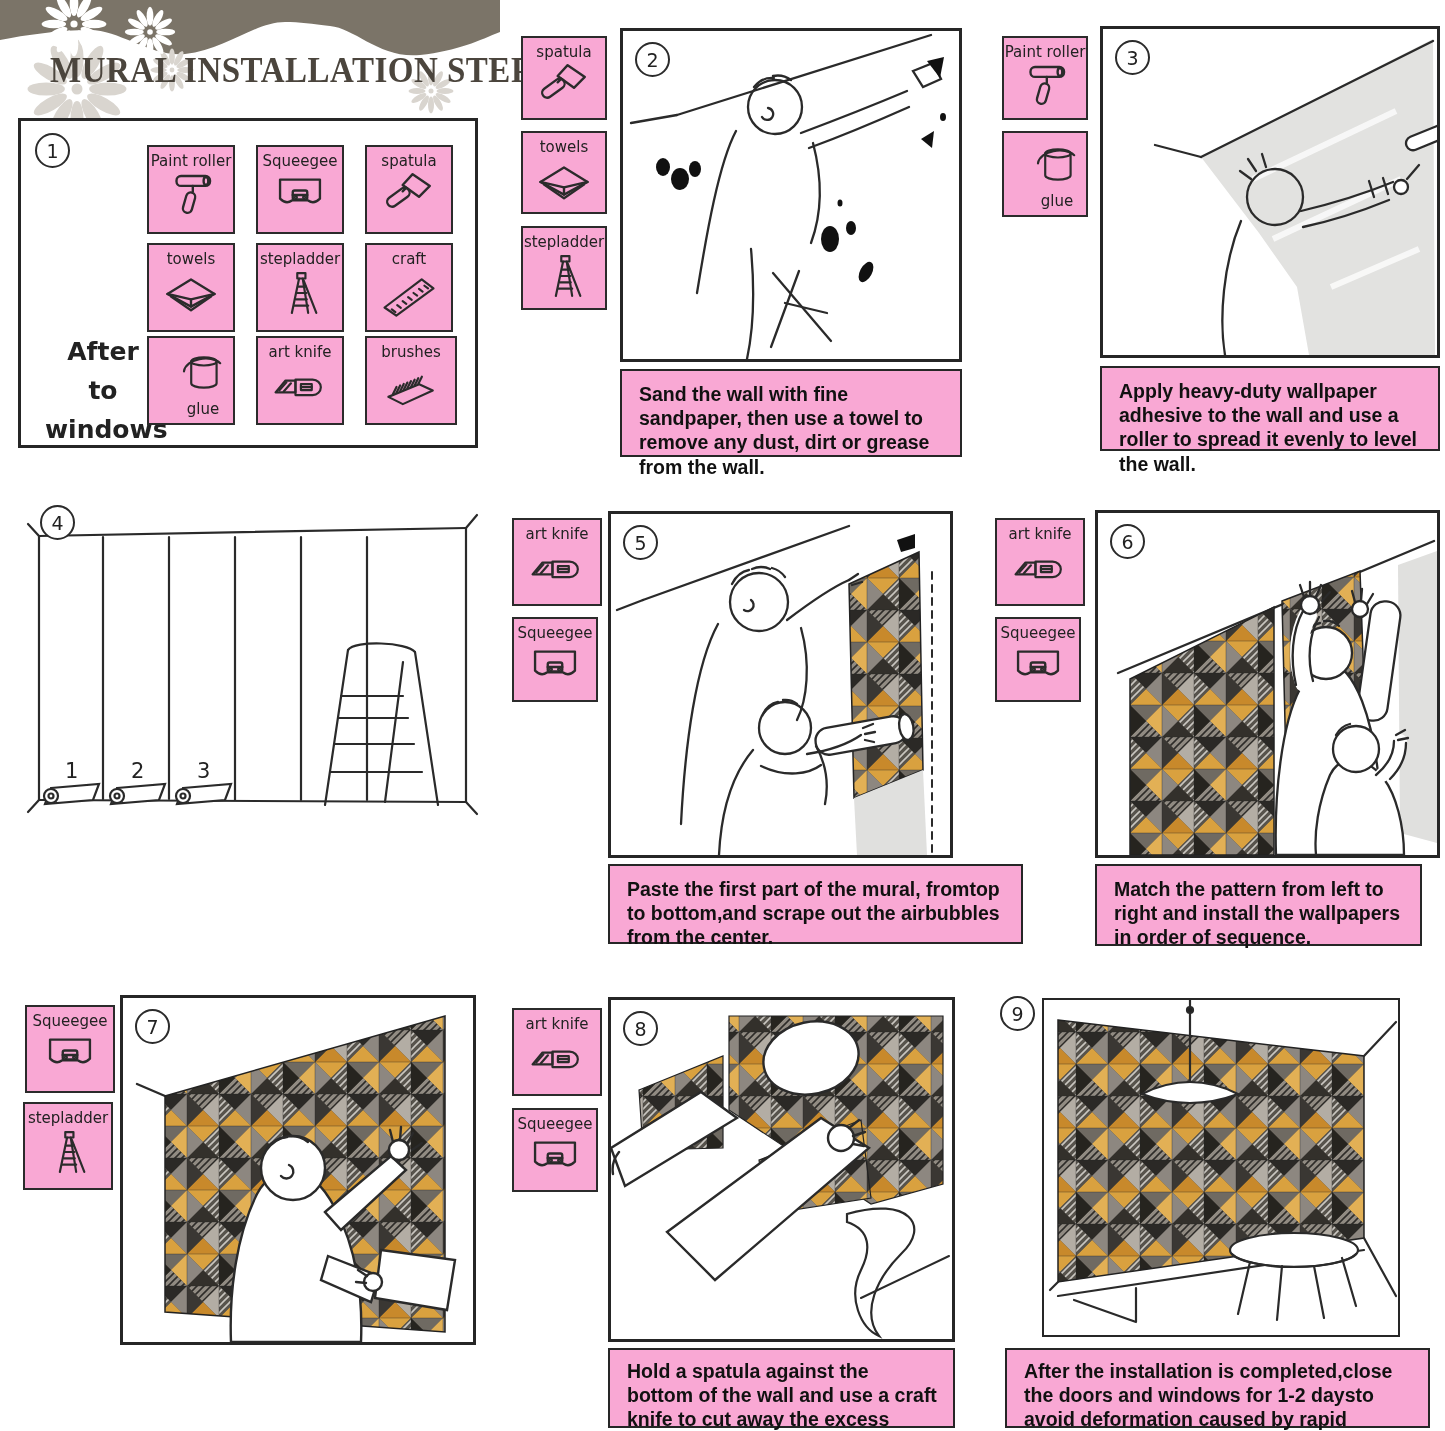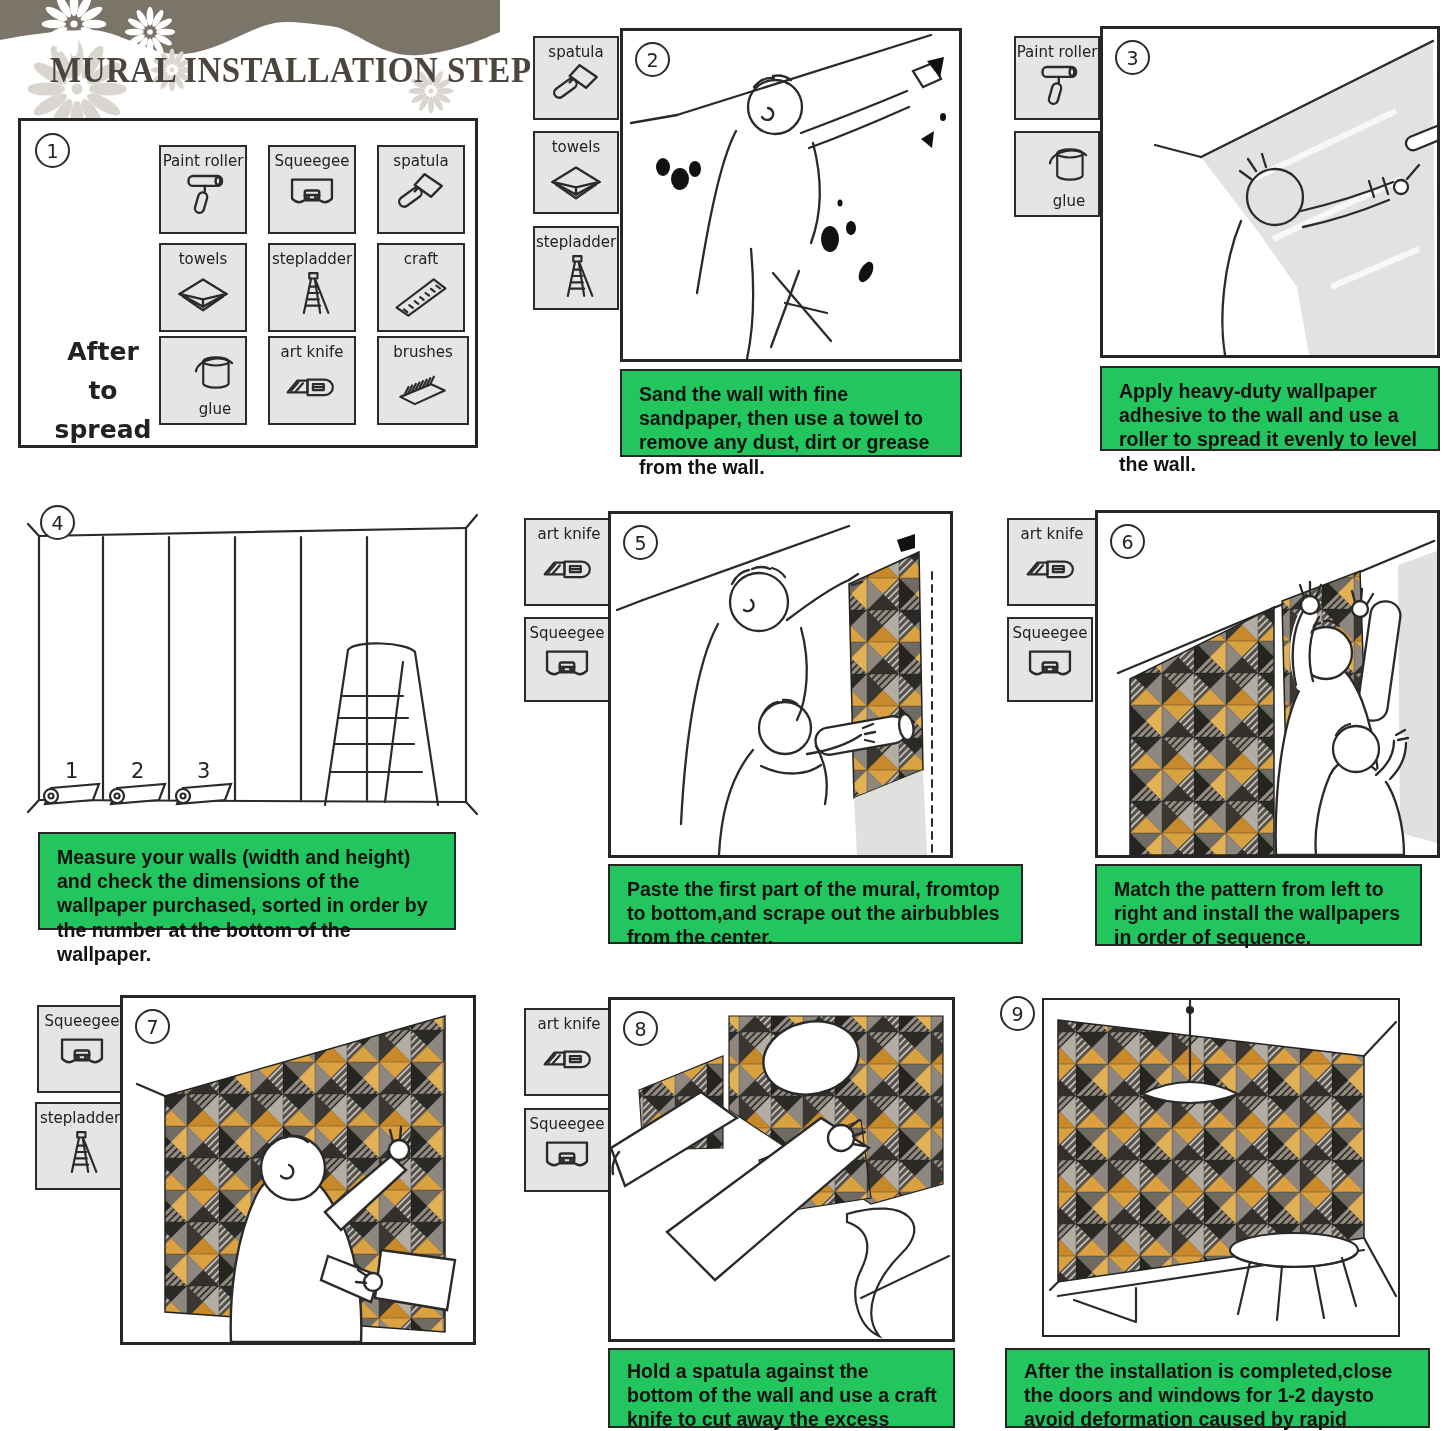--- a/index.html
+++ b/index.html
@@ -1,29 +1,29 @@
 <!DOCTYPE html>
 <html><head>
 <meta charset="utf-8">
 <style>
   html,body{margin:0;padding:0;background:#fff;}
   #root{position:relative;width:1445px;height:1431px;background:#fff;overflow:hidden;
         font-family:"Liberation Sans",sans-serif;color:#1c1c1c;}
   .abs{position:absolute;}
   .frame{position:absolute;border:3px solid #262626;background:#fff;box-sizing:border-box;}
   .thin{border-width:2.4px;}
-  .cap{position:absolute;border:2.6px solid #262626;background:#22c55e;box-sizing:border-box;
+  .cap{position:absolute;border:2.6px solid #262626;background:#f9a8d4;box-sizing:border-box;
        font-family:"Liberation Sans",sans-serif;font-weight:bold;font-size:19.5px;
        line-height:1.24;color:#111;padding:11px 14px 8px 17px;}
   .badge{position:absolute;width:31px;height:31px;border:2.4px solid #2b2b2b;border-radius:50%;
          background:#fff;display:flex;align-items:center;justify-content:center;
          font-family:"DejaVu Sans",sans-serif;font-size:19px;color:#222;z-index:5;}
-  .tcard{position:absolute;border:2.4px solid #2b2b2b;background:#e5e5e5;box-sizing:border-box;
+  .tcard{position:absolute;border:2.4px solid #2b2b2b;background:#f9a8d4;box-sizing:border-box;
          display:flex;flex-direction:column;align-items:center;justify-content:flex-start;
-         padding-top:5px;gap:1px;margin-left:12px;}
+         padding-top:5px;gap:1px;}
   .tcard.rev{flex-direction:column-reverse;padding-top:2px;padding-bottom:5px;padding-left:24px;}
   .tlabel{font-family:"DejaVu Sans",sans-serif;font-size:15px;color:#222;white-space:nowrap;}
   .ticon{width:58px;height:48px;flex:0 0 auto;}
   .title{position:absolute;left:50px;top:52px;width:440px;
          font-family:"Liberation Serif",serif;font-weight:bold;font-size:33px;
          letter-spacing:.5px;color:#4b453d;transform:scaleY(1.08);white-space:nowrap;}
   .toolsLabel{position:absolute;left:24px;top:212px;width:116px;text-align:center;
          font-family:"DejaVu Sans",sans-serif;font-weight:bold;font-size:25px;
          line-height:1.55;color:#222;}
   svg.illu{position:absolute;}
@@ -178,21 +178,21 @@
   <svg class="abs" style="left:122px;top:4px;color:#ffffff" width="56" height="56">
       <use href="#flower"></use>
     </svg>
   <div class="title">MURAL INSTALLATION STEPS</div>
 
   <div class="frame" style="left:18px;top:118px;width:460px;height:330px">
     <div class="badge" style="left:14px;top:12px">1</div>
     <div class="toolsLabel">
       <div>After</div>
       <div>to</div>
-      <div>spread</div>
+      <div>windows</div>
     </div>
     <div class="tcard" style="left:126px;top:24px;width:88px;height:89px">
       <span class="tlabel">Paint roller</span>
       <svg class="ticon">
           <use href="#i-paint-roller"></use>
         </svg>
     </div>
     <div class="tcard" style="left:235px;top:24px;width:88px;height:89px">
       <span class="tlabel">Squeegee</span>
       <svg class="ticon">
@@ -372,21 +372,20 @@
             <polygon points="10,6 58,2 52,18 4,22" fill="#fff"></polygon>
             <circle cx="10" cy="14" r="7" fill="#fff"></circle>
             <circle cx="10" cy="14" r="2.5"></circle>
           </g>
       </g>
     </g>
     <text class="wnum" x="40" y="278">1</text>
     <text class="wnum" x="106" y="278">2</text>
     <text class="wnum" x="172" y="278">3</text>
   </svg>
-  <div class="cap" style="left:38px;top:832px;width:418px;height:98px">Measure your walls (width and height) and check the dimensions of the wallpaper purchased, sorted in order by the number at the bottom of the wallpaper.</div>
 
   <div class="tcard" style="left:512px;top:518px;width:90px;height:88px">
     <span class="tlabel">art knife</span>
     <svg class="ticon">
         <use href="#i-art-knife"></use>
       </svg>
   </div>
   <div class="tcard" style="left:512px;top:617px;width:86px;height:85px">
     <span class="tlabel">Squeegee</span>
     <svg class="ticon">

